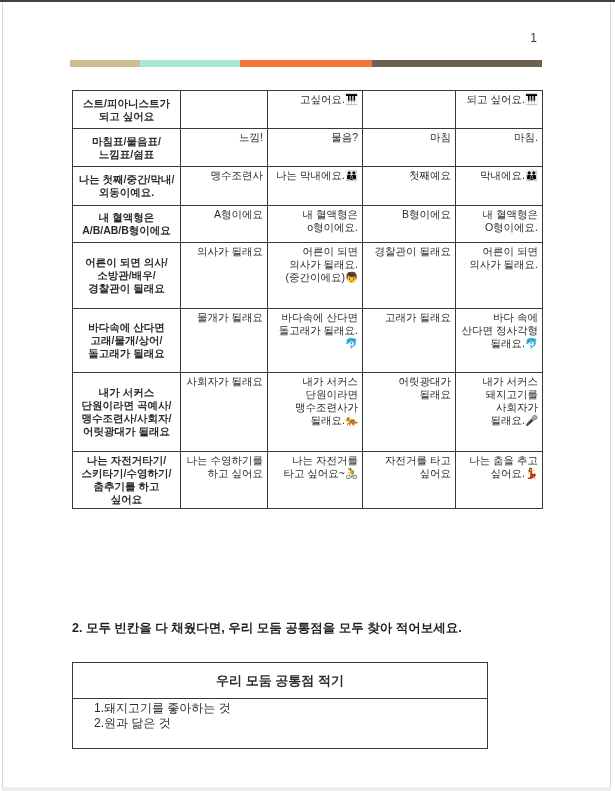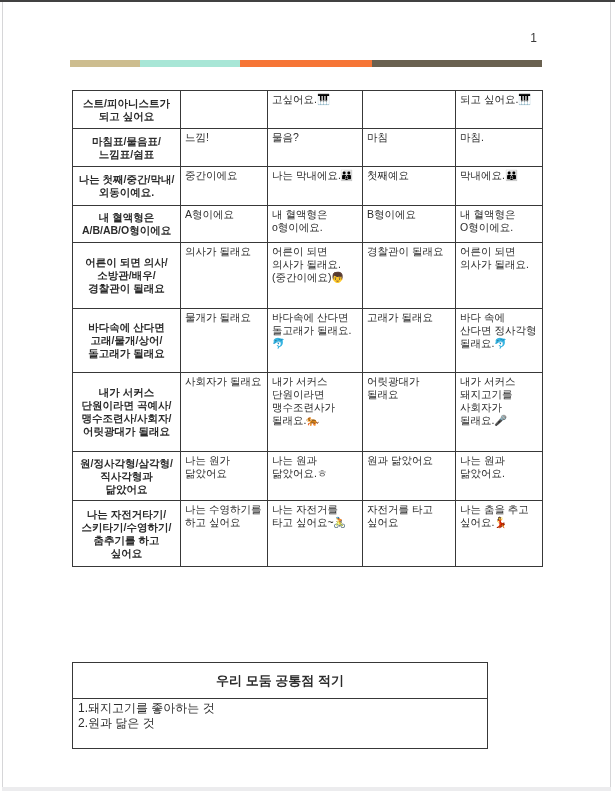--- a/index.html
+++ b/index.html
@@ -37,20 +37,21 @@
     border-collapse:collapse; table-layout:fixed;
     width:470px;
     font-size:10.5px; line-height:13px;
   }
   table.main td {
     border:1.5px solid #383838;
     padding:2px 4px 2px 4px;
     vertical-align:top;
     word-break:keep-all;
     overflow:hidden;
+    text-align:right;
   }
   table.main td.hdr {
     font-weight:bold;
     text-align:center;
     vertical-align:middle;
     padding:2px 5px;
   }
   table.main tr:nth-child(1){height:38px;}
   table.main tr:nth-child(2){height:38px;margin-top:44px;}
   table.main tr:nth-child(3){height:39px;}
@@ -75,21 +76,21 @@
     border:1.5px solid #383838;
     word-break:keep-all;
   }
   table.summary td.title {
     height:33px;
     font-size:13px; font-weight:bold; text-align:center; vertical-align:middle;
   }
   table.summary td.body {
     height:45px;
     font-size:12px; line-height:15px;
-    vertical-align:top; padding:2px 5px;
+    vertical-align:top; padding:2px 21px;
   }
 </style>
 </head>
 <body>
 
 <div class="page">
   <div class="page-edge-left"></div>
   <div class="page-edge-right"></div>
   <div class="page-edge-bottom"></div>
 
@@ -120,27 +121,27 @@
       </tr>
       <tr>
         <td class="hdr">마침표/물음표/느낌표/쉼표</td>
         <td>느낌!</td>
         <td>물음?</td>
         <td>마침</td>
         <td>마침.</td>
       </tr>
       <tr>
         <td class="hdr">나는 첫째/중간/막내/외동이예요.</td>
-        <td>중간이에요</td>
+        <td>맹수조련사</td>
         <td>나는 막내에요.👪</td>
         <td>첫째예요</td>
         <td>막내에요.👪</td>
       </tr>
       <tr>
-        <td class="hdr">내 혈액형은 A/B/AB/O형이에요</td>
+        <td class="hdr">내 혈액형은 A/B/AB/B형이에요</td>
         <td>A형이에요</td>
         <td>내 혈액형은 o형이에요.</td>
         <td>B형이에요</td>
         <td>내 혈액형은 O형이에요.</td>
       </tr>
       <tr>
         <td class="hdr">어른이 되면 의사/소방관/배우/경찰관이 될래요</td>
         <td>의사가 될래요</td>
         <td>어른이 되면 의사가 될래요.(중간이에요)👦</td>
         <td>경찰관이 될래요</td>
@@ -154,36 +155,30 @@
         <td>바다 속에 산다면 정사각형 될래요.🐬</td>
       </tr>
       <tr>
         <td class="hdr">내가 서커스 단원이라면 곡예사/맹수조련사/사회자/어릿광대가 될래요</td>
         <td>사회자가 될래요</td>
         <td>내가 서커스 단원이라면 맹수조련사가 될래요.🐅</td>
         <td>어릿광대가 될래요</td>
         <td>내가 서커스 돼지고기를 사회자가 될래요.🎤</td>
       </tr>
       <tr>
-        <td class="hdr">원/정사각형/삼각형/직사각형과 닮았어요</td>
-        <td>나는 원가 닮았어요</td>
-        <td>나는 원과 닮았어요.ㅎ</td>
-        <td>원과 닮았어요</td>
-        <td>나는 원과 닮았어요.</td>
-      </tr>
-      <tr>
         <td class="hdr">나는 자전거타기/스키타기/수영하기/춤추기를 하고 싶어요</td>
         <td>나는 수영하기를 하고 싶어요</td>
         <td>나는 자전거를 타고 싶어요~🚴</td>
         <td>자전거를 타고 싶어요</td>
         <td>나는 춤을 추고 싶어요.💃</td>
       </tr>
     </tbody>
   </table>
 
+  <div class="section-heading">2. 모두 빈칸을 다 채웠다면, 우리 모둠 공통점을 모두 찾아 적어보세요.</div>
 
   <table class="summary">
     <tbody>
       <tr>
         <td class="title">우리 모둠 공통점 적기</td>
       </tr>
       <tr>
         <td class="body">
           <div>1.돼지고기를 좋아하는 것</div>
           <div>2.원과 닮은 것</div>

